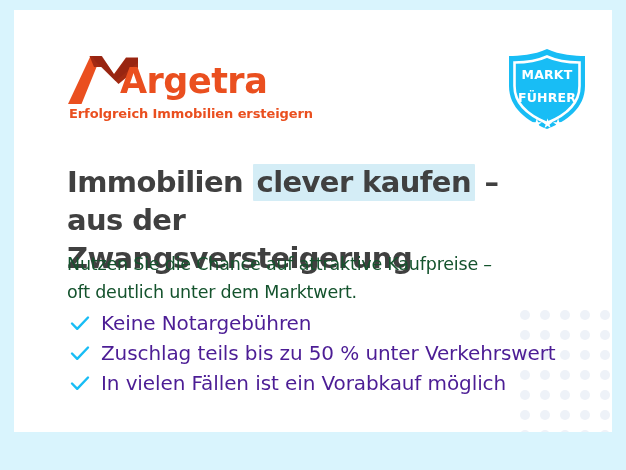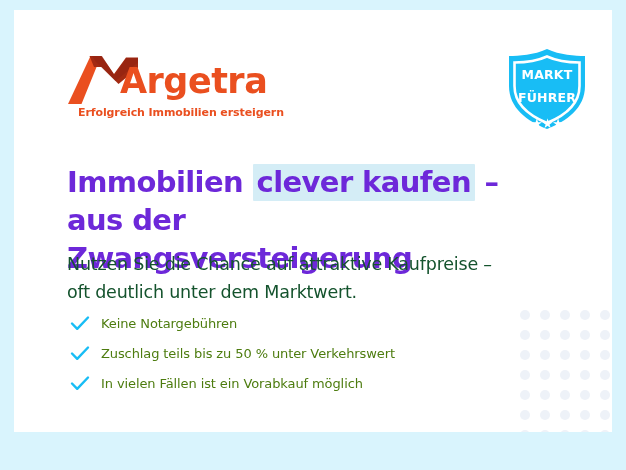--- a/index.html
+++ b/index.html
@@ -71,24 +71,24 @@
     top: 10px;
     font-family: "DejaVu Sans", sans-serif;
     font-size: 35px;
     font-weight: bold;
     letter-spacing: -0.5px;
     color: #ea4f1f;
     line-height: 1;
   }
   .logo-tag {
     position: absolute;
-    left: 10px;
+    left: 1px;
     top: 52px;
     font-family: "DejaVu Sans", sans-serif;
-    font-size: 11px;
+    font-size: 13px;
     font-weight: bold;
     letter-spacing: -0.1px;
     color: #ea4f1f;
     white-space: nowrap;
   }
 
   
   .badge {
     position: absolute;
     left: 489px;
@@ -130,21 +130,21 @@
   .headline {
     position: absolute;
     left: 53px;
     top: 134px;
     width: 470px;
     font-family: "DejaVu Sans", sans-serif;
     font-size: 29px;
     font-weight: bold;
     line-height: 38px;
     letter-spacing: -0.6px;
-    color: #6d28d9;
+    color: #404040;
   }
   .hl-mark {
     background: #d4edf6;
     padding: 1px 4px 2px 4px;
     border-radius: 1px;
   }
 
   
   .subhead {
     position: absolute;
@@ -174,22 +174,22 @@
   }
   .bullet .check {
     width: 22px;
     height: 22px;
     flex: 0 0 22px;
     margin-right: 10px;
     display: block;
   }
   .bullet .btext {
     font-family: "DejaVu Sans", sans-serif;
-    font-size: 13px;
-    color: #4d7c0f;
+    font-size: 20px;
+    color: #4c1d95;
     letter-spacing: -0.1px;
     white-space: nowrap;
   }
 </style>
 </head>
 <body>
 
 <div class="stage">
   <div class="card">
 

